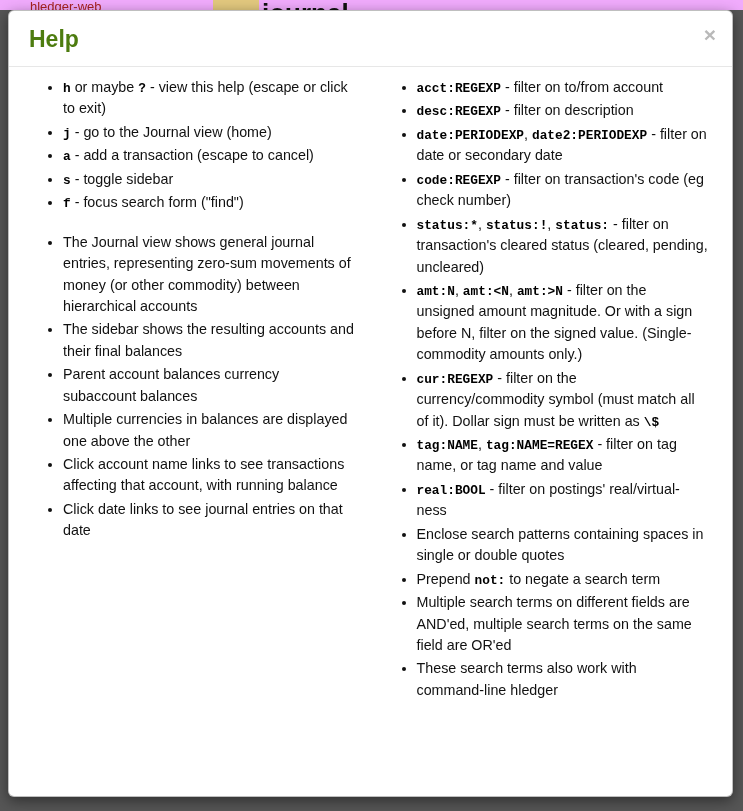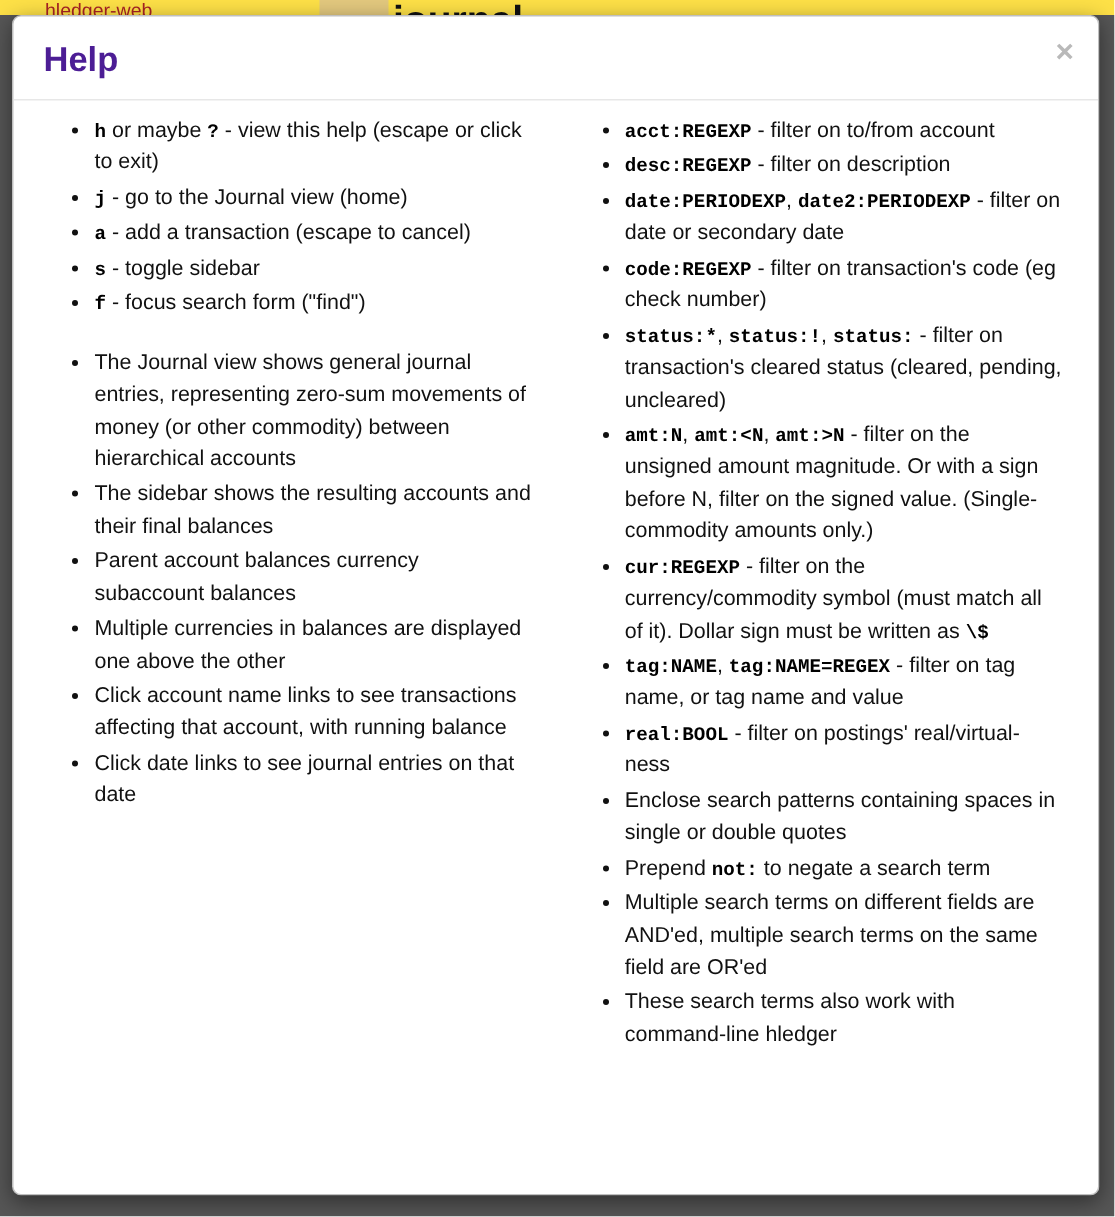--- a/index.html
+++ b/index.html
@@ -7,21 +7,21 @@
   body {
     width: 743px; height: 811px;
     position: relative; overflow: hidden;
     background: #ffffff;
     font-family: "Liberation Sans", sans-serif;
   }
 
   
   .page-behind {
     position: absolute; top: 0; left: 0; right: 0; height: 10px;
-    background: #fde047; overflow: hidden; z-index: 1;
+    background: #f0abfc; overflow: hidden; z-index: 1;
   }
   .brand {
     position: absolute; left: 30px; top: -1px;
     font-size: 13px; color: #a82222; white-space: nowrap;
   }
   .file-highlight {
     position: absolute; left: 213px; top: 0; width: 46px; height: 10px;
     background: #e2c87e;
   }
   .page-heading {
@@ -45,21 +45,21 @@
     box-shadow: 0 4px 14px rgba(0,0,0,0.45);
     overflow: hidden;
   }
   .modal-header {
     position: relative;
     padding: 15px 20px 13px 20px;
     border-bottom: 1px solid #e7e7e7;
   }
   .modal-title {
     margin: 0;
-    font-size: 23px; font-weight: bold; color: #4c1d95;
+    font-size: 23px; font-weight: bold; color: #4d7c0f;
   }
   .close {
     position: absolute; right: 16px; top: 13px;
     font-size: 21px; font-weight: bold; color: #b9b9b9;
     line-height: 1; cursor: pointer;
   }
 
   .modal-body {
     display: flex;
     padding: 10px 8px 0 8px;

